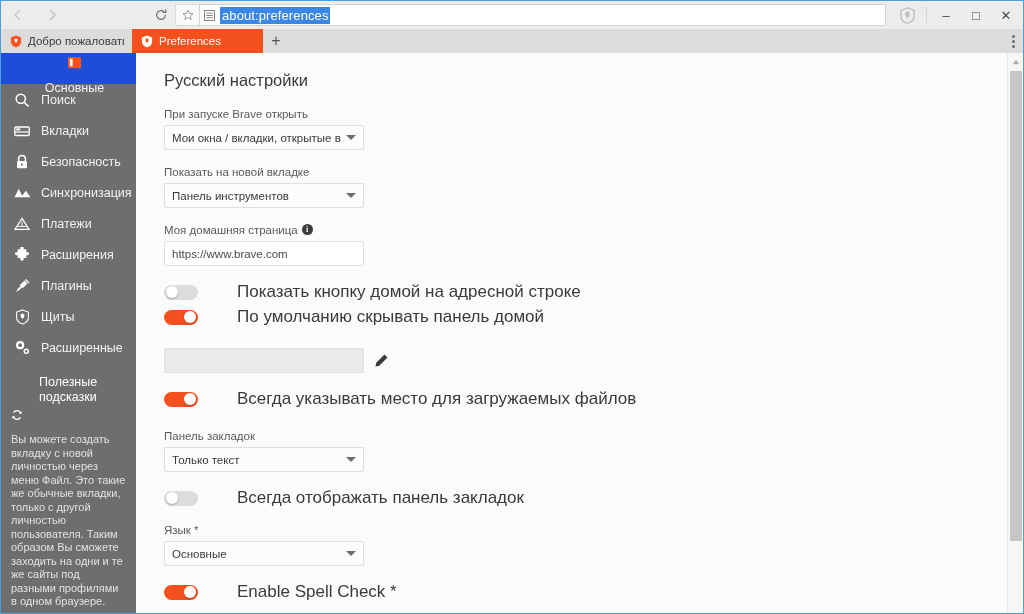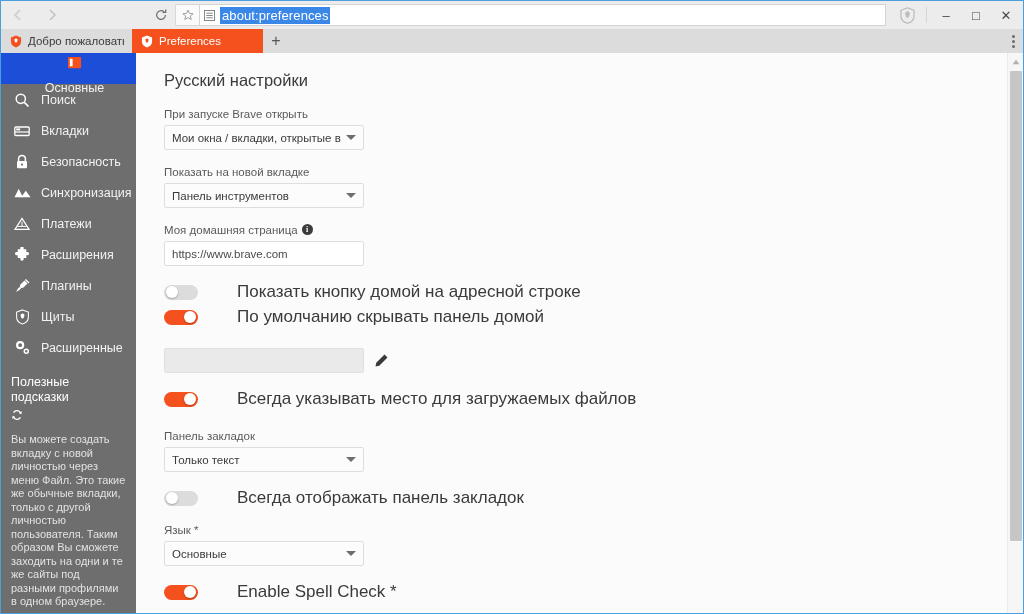--- a/index.html
+++ b/index.html
@@ -92,21 +92,21 @@
   .side-item.selected { background: #1d4ed8; flex-direction: column; }
   .side-item.selected::after {
     content:''; position:absolute; right:-7px; top:50%; transform:translateY(-50%);
     width:0;height:0;border-top:7px solid transparent;border-bottom:7px solid transparent;
     border-left:7px solid #5e5e5e;
   }
   .side-ico { width: 18px; height: 18px; display:flex; align-items:center; justify-content:center; flex:none; }
   .hints {
     margin-top: 12px; padding: 0 10px 6px 10px; color: #e8e8e8;
   }
-  .hints-title { font-size: 12.5px; color:#ffffff; line-height:15px; }
+  .hints-title { font-size: 12.5px; color:#ffffff; line-height:15px;margin-left:28px; }
   .hints-refresh { margin-top:2px; color:#ffffff; display:block; }
   .hints-body {
     margin-top: 8px; font-size: 11px; line-height: 13.5px; color: #e2e2e2;
   }
 
   
   .content {
     flex: 1; background: #fbfbfb; position: relative;
     padding: 18px 0 0 28px; overflow: hidden;
   }

